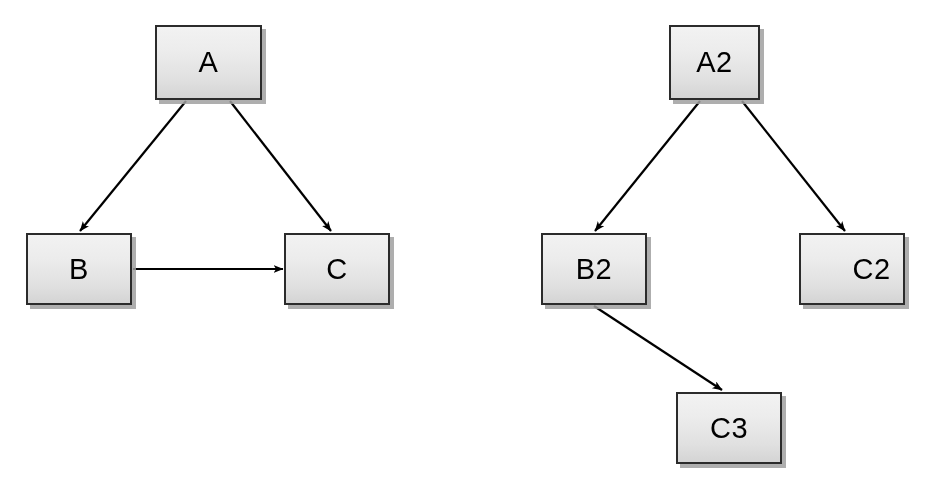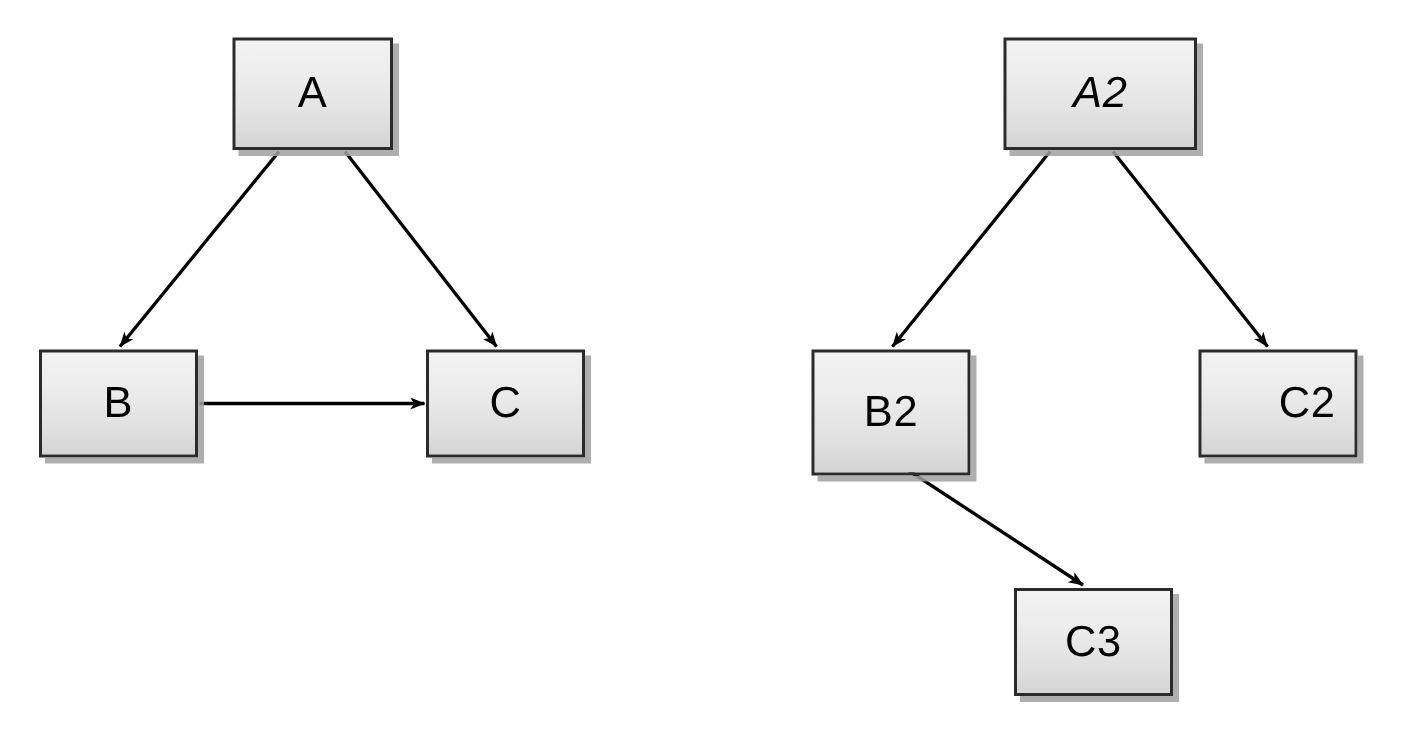--- a/index.html
+++ b/index.html
@@ -69,24 +69,24 @@
   <div class="node" style="left: 155px; top: 25px; width: 107px; height: 75px;">
     <span class="node-label">A</span>
   </div>
   <div class="node" style="left: 26px; top: 233px; width: 106px; height: 72px;">
     <span class="node-label">B</span>
   </div>
   <div class="node" style="left: 284px; top: 233px; width: 106px; height: 72px;">
     <span class="node-label">C</span>
   </div>
 
-  <div class="node" style="left: 669px; top: 25px; width: 129px; height: 75px; font-style: italic;">
+  <div class="node" style="left: 669px; top: 25px; width: 91px; height: 75px;">
     <span class="node-label">A2</span>
   </div>
-  <div class="node" style="left: 541px; top: 233px; width: 106px; height: 84px;">
+  <div class="node" style="left: 541px; top: 233px; width: 106px; height: 72px;">
     <span class="node-label">B2</span>
   </div>
   <div class="node" style="left: 799px; top: 233px; width: 106px; height: 72px; padding-left: 39px;">
     <span class="node-label">C2</span>
   </div>
   <div class="node" style="left: 676px; top: 392px; width: 106px; height: 72px; align-items: center;">
     <span class="node-label">C3</span>
   </div>
 
 </div>

